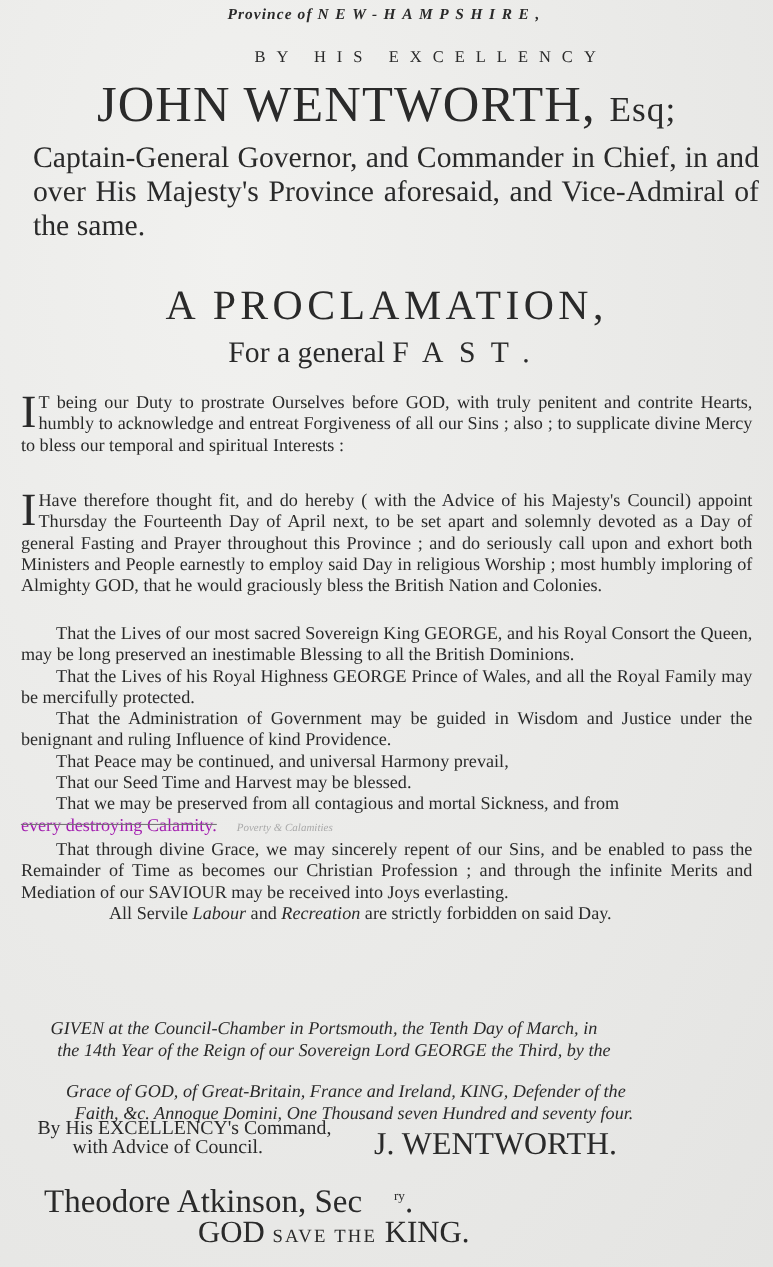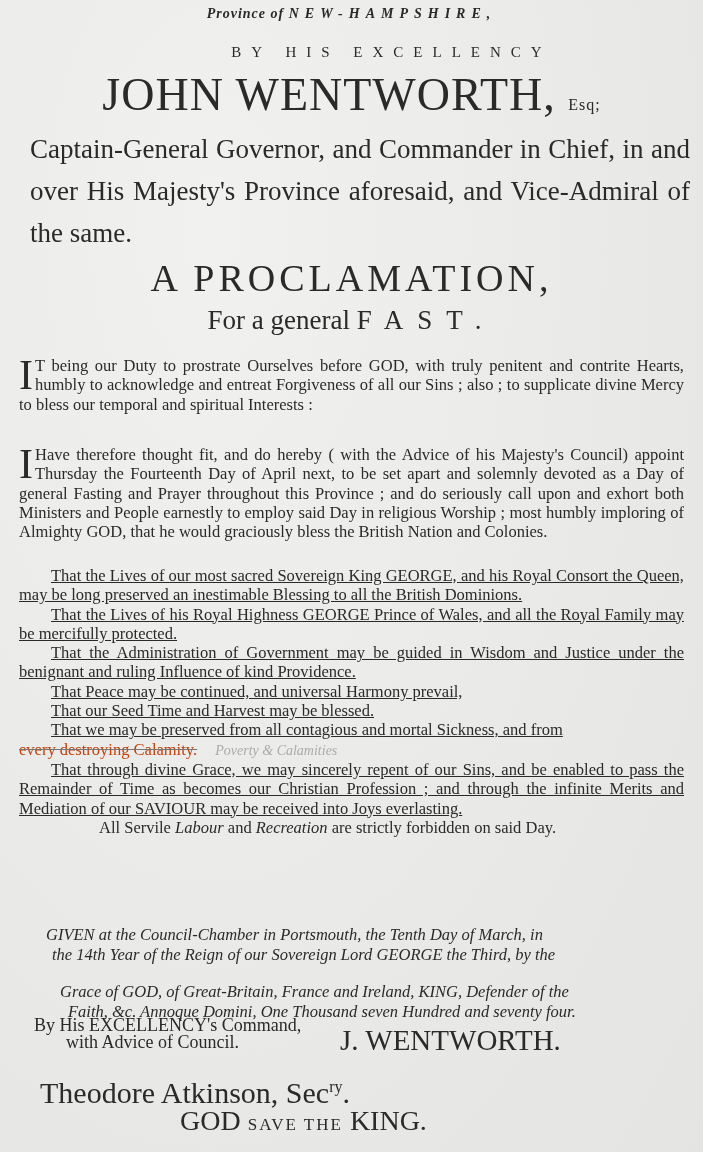--- a/index.html
+++ b/index.html
@@ -12,47 +12,47 @@
     position: relative;
   }
   .page { position: absolute; left: 0; top: 0; width: 703px; height: 1152px; }
   .center { text-align: center; }
   .abs { position: absolute; left: 0; width: 703px; }
 
   .province { top: 6px; font-size: 14px; font-style: italic; font-weight: bold; letter-spacing: 1px; }
   .province .sp { letter-spacing: 6px; }
   .byhis { top: 44px; font-size: 15px; letter-spacing: 10px; padding-left: 40px; }
   .name { top: 68px; font-size: 46px; letter-spacing: 1px; }
-  .name .esq { font-size: 16px; }
-  .titles { top: 128px; left: 30px; width: 660px; font-size: 27px; line-height: 42px; text-align: justify; text-align-last: left; }
+  .name .esq { font-size: 32px; }
+  .titles { top: 128px; left: 30px; width: 660px; font-size: 27px; line-height: 31px; text-align: justify; text-align-last: left; }
   .procl { top: 256px; font-size: 38px; letter-spacing: 4px; }
   .fast { top: 305px; font-size: 27px; }
   .fast .sp { letter-spacing: 14px; }
 
   .body { position: absolute; left: 19px; width: 665px; font-size: 16.5px; line-height: 19.3px; }
   .p { margin: 0; text-align: justify; text-align-last: left; }
-  .p.indent { text-indent: 32px; text-decoration: underline; }
+  .p.indent { text-indent: 32px; }
   .dropcap { float: left; font-size: 42px; line-height: 36px; margin-right: 2px; margin-top: 1px; }
   .p1 { top: 356px; }
   .p2 { top: 445px; }
   .p3 { top: 566px; }
   .italic { font-style: italic; }
-  .smudge { color: #c2410c; text-decoration: line-through; text-decoration-color: #777; }
-  .annot { color: #aaa; font-style: italic; font-size: 14px; margin-left: 14px; }
+  .smudge { color: #a21caf; text-decoration: line-through; text-decoration-color: #777; }
+  .annot { color: #aaa; font-style: italic; font-size: 10px; margin-left: 14px; }
 
   .given { position: absolute; top: 925px; left: 46px; width: 630px; font-size: 16.5px; line-height: 19.5px; font-style: italic; text-align: justify; text-align-last: left; }
   .given .l2 { padding-left: 6px; }
   .given .l3 { padding-left: 14px; margin-top: 18px; }
   .given .l4 { padding-left: 22px; }
 
   .cmd { position: absolute; top: 1017px; left: 34px; font-size: 18px; line-height: 17px; }
   .cmd .l2 { padding-left: 32px; }
   .sig { position: absolute; top: 1024px; left: 340px; font-size: 29px; }
   .secy { position: absolute; top: 1076px; left: 40px; font-size: 30px; }
-  .secy sup { font-size: 16px; }
+  .secy sup { font-size: 12px; margin-left: 29px; }
   .gsk { position: absolute; top: 1105px; left: 180px; font-size: 28px; }
   .gsk .sc { font-size: 17px; letter-spacing: 2px; }
 </style>
 </head>
 <body>
 
 <div class="page">
 
   <div class="abs center province">
     <span>Province of</span>

